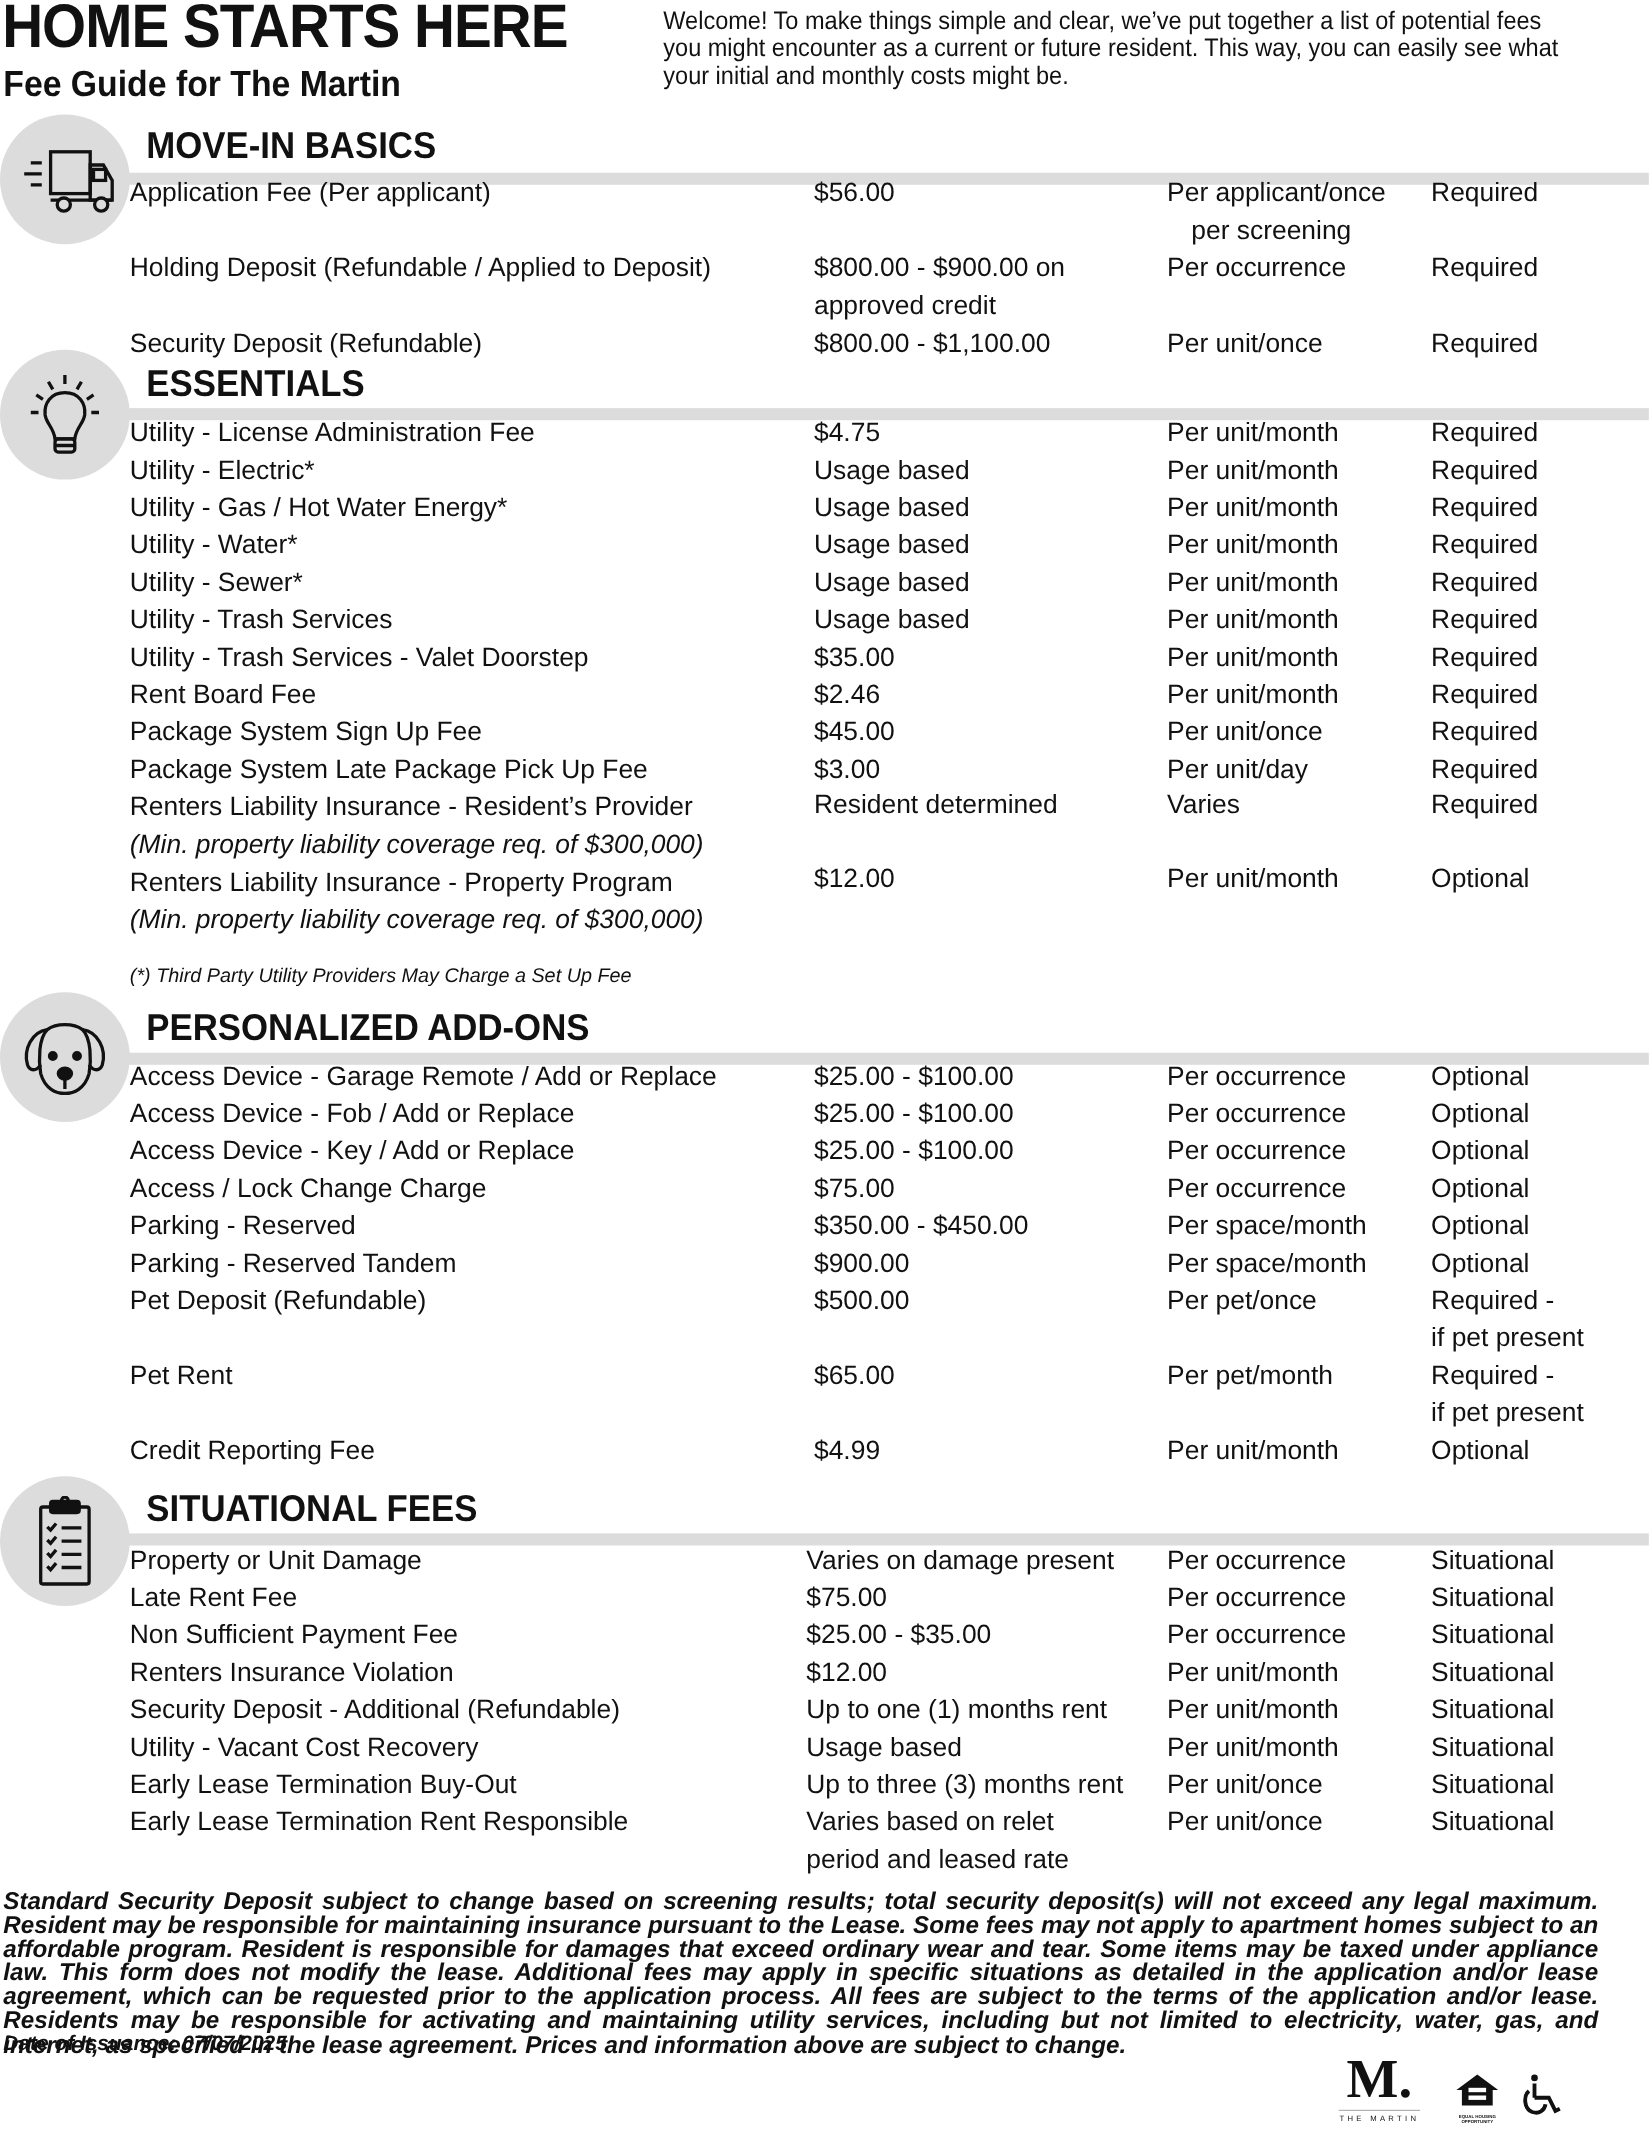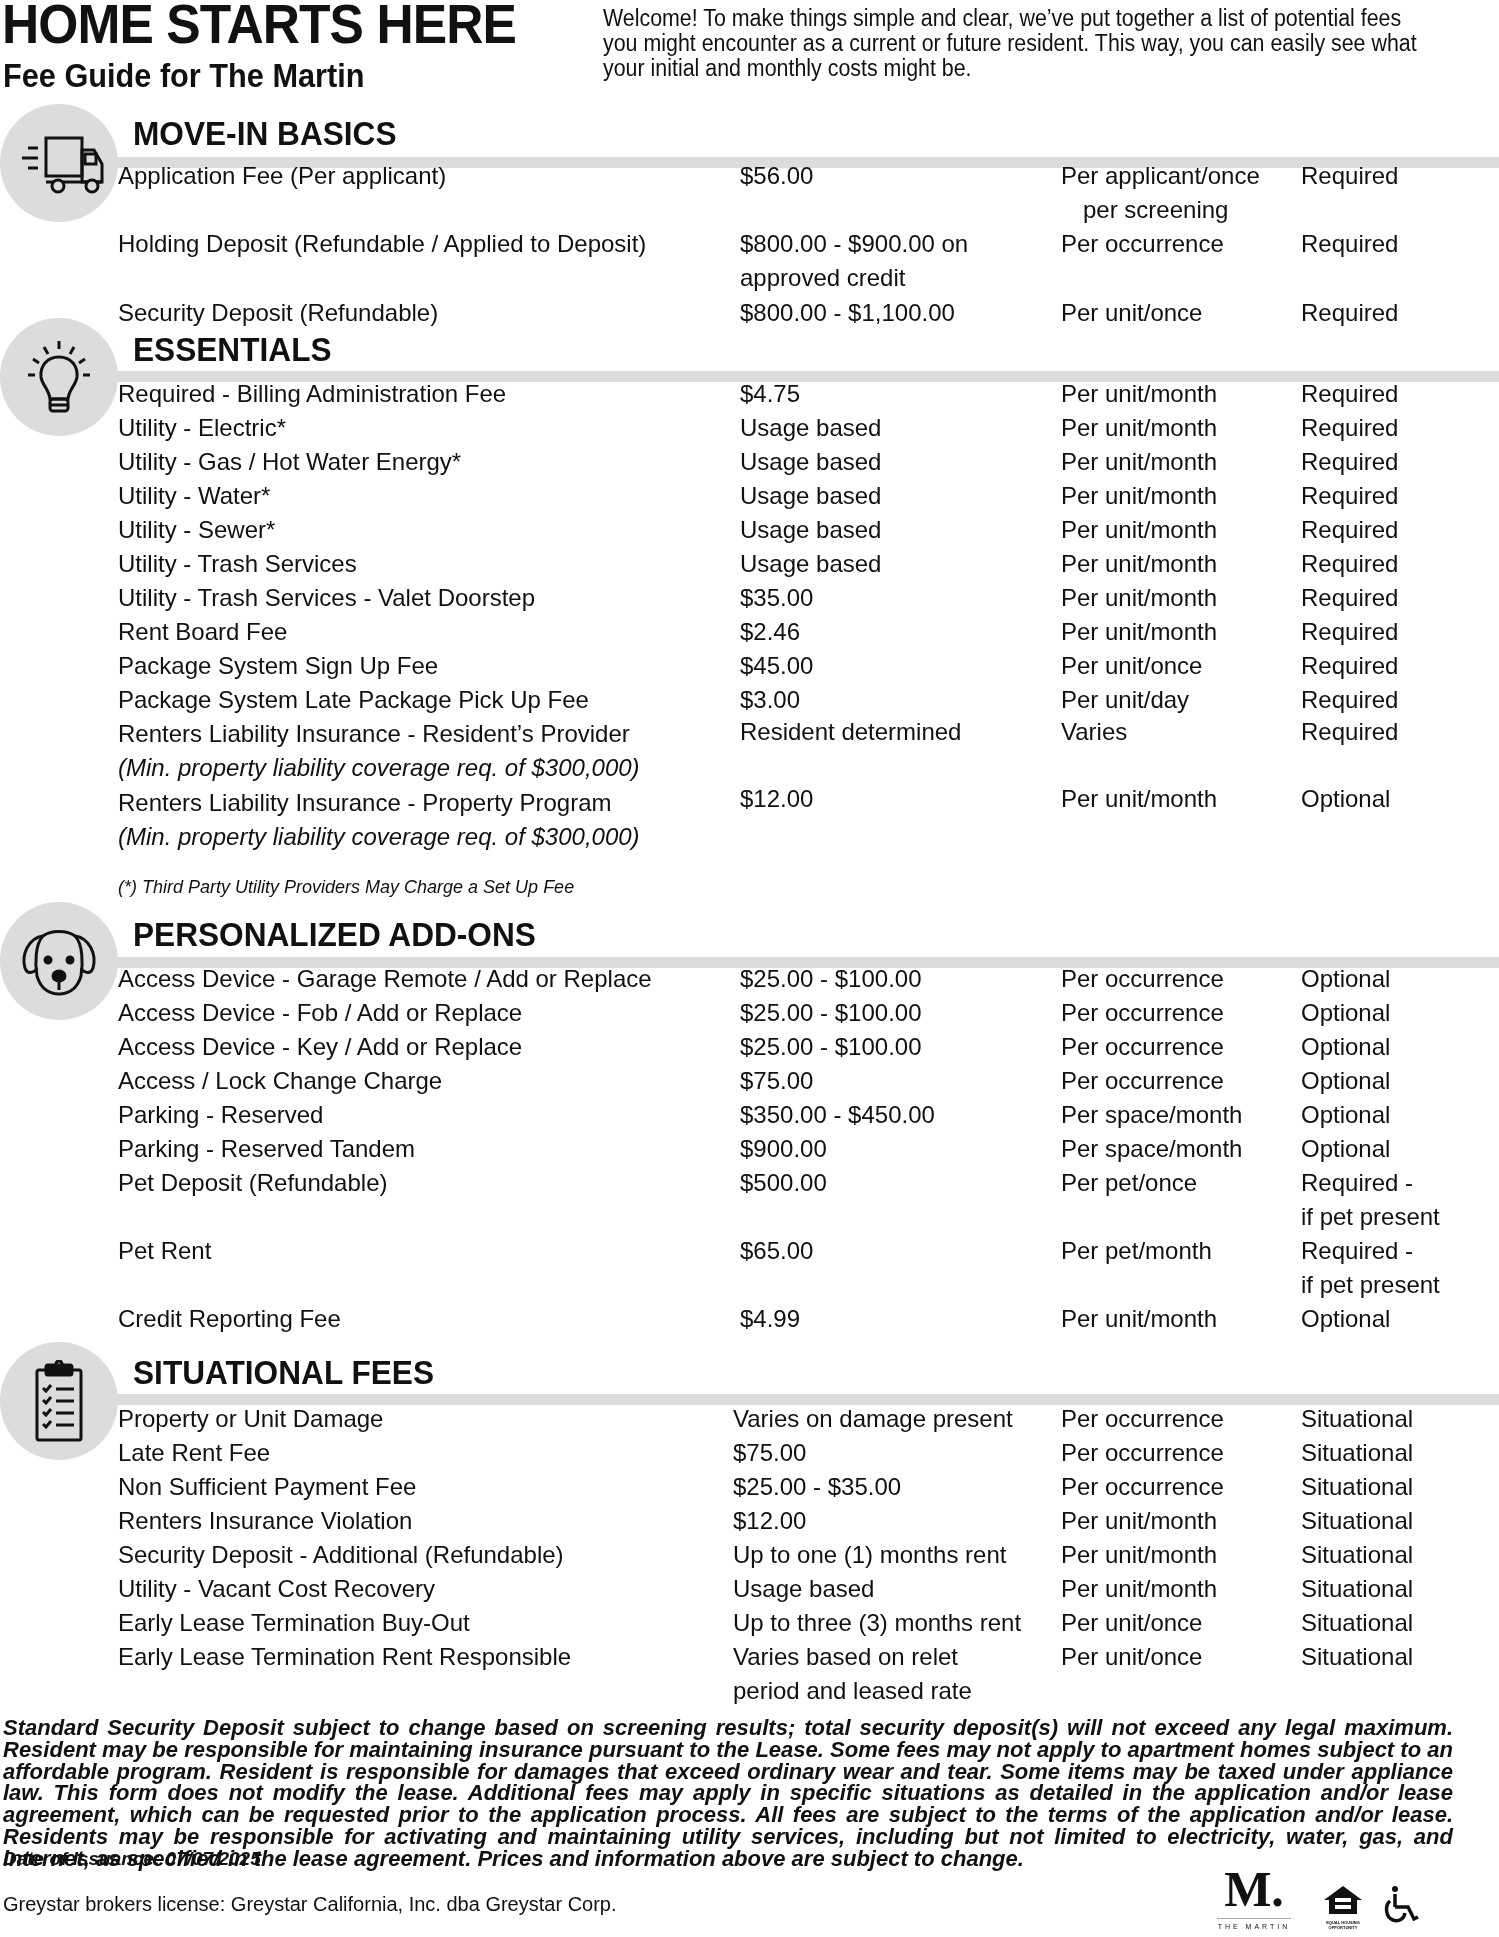--- a/index.html
+++ b/index.html
@@ -83,21 +83,21 @@
       <line x1="4" y1="38" x2="11" y2="38"></line>
         <line x1="59" y1="38" x2="66" y2="38"></line>
       <path d="M35 20 C22 20 16 30 17 40 C18 48 25 52 26 62 L44 62 C45 52 52 48 53 40 C54 30 48 20 35 20 Z"></path>
       <rect x="26" y="62" width="18" height="12" rx="3"></rect>
         <line x1="26" y1="68" x2="44" y2="68"></line>
     </svg>
   </div>
   <div class="abs sec-title" style="top:329px;">ESSENTIALS</div>
 
   <div class="row" style="top:377px;">
-    <span class="c1">Required - Billing Administration Fee</span>
+    <span class="c1">Utility - License Administration Fee</span>
     <span class="c2">$4.75</span>
     <span class="c3">Per unit/month</span>
     <span class="c4">Required</span>
   </div>
   <div class="row" style="top:411px;">
     <span class="c1">Utility - Electric*</span>
     <span class="c2">Usage based</span>
     <span class="c3">Per unit/month</span>
     <span class="c4">Required</span>
   </div>
@@ -305,21 +305,20 @@
     <span class="c2s">Varies based on relet</span>
     <span class="c2s" style="top:34px;">period and leased rate</span>
     <span class="c3">Per unit/once</span>
     <span class="c4">Situational</span>
   </div>
 </div>
 
 <div class="abs disclaimer">Standard Security Deposit subject to change based on screening results; total security deposit(s) will not exceed any legal maximum. Resident may be responsible for maintaining insurance pursuant to the Lease. Some fees may not apply to apartment homes subject to an affordable program. Resident is responsible for damages that exceed ordinary wear and tear. Some items may be taxed under appliance law. This form does not modify the lease. Additional fees may apply in specific situations as detailed in the application and/or lease agreement, which can be requested prior to the application process. All fees are subject to the terms of the application and/or lease. Residents may be responsible for activating and maintaining utility services, including but not limited to electricity, water, gas, and internet, as specified in the lease agreement. Prices and information above are subject to change.</div>
 <div class="abs issue">Date of Issuance: 07/07/2025</div>
 <div class="abs license">
-  <div>Greystar brokers license: Greystar California, Inc. dba Greystar Corp.</div>
 </div>
 
 <div class="abs" style="left:1213px; top:1866px; width:82px; text-align:center;">
   <div style="font-family:'Liberation Serif', serif; font-weight:bold; font-size:50px; line-height:46px;">M.</div>
   <div style="height:1px; background:#aaa; margin:6px 4px 4px;"></div>
   <div style="font-size:7px; letter-spacing:3px;">THE MARTIN</div>
 </div>
 
 <div class="abs" style="left:1320px; top:1884px; width:46px; text-align:center;">
   <svg width="42" height="32" viewBox="0 0 42 32">

